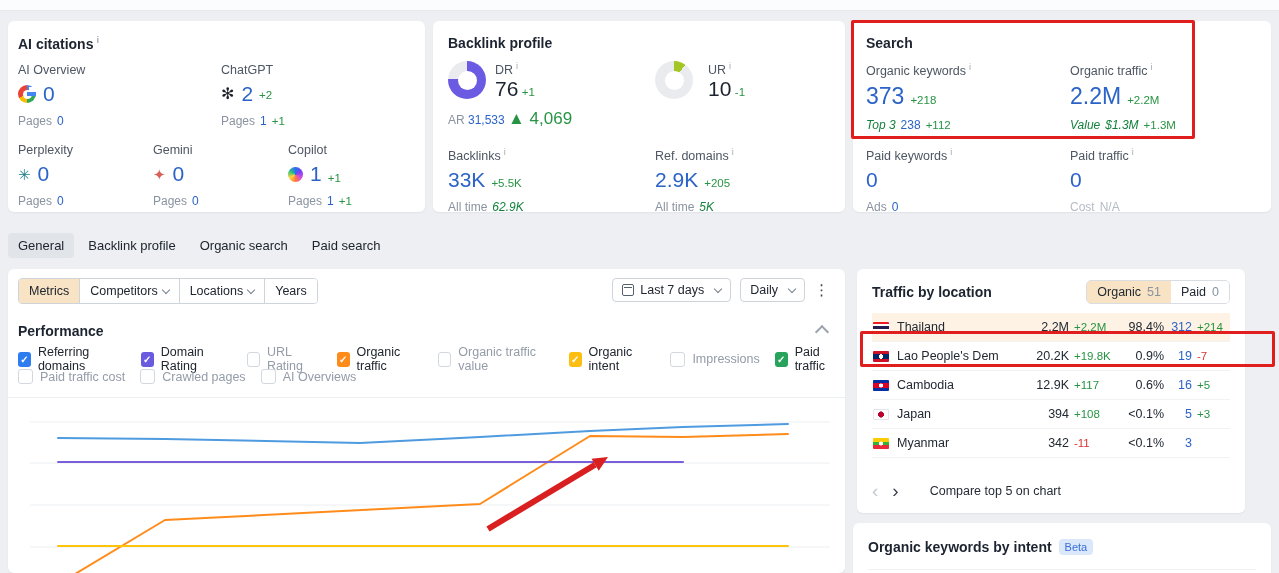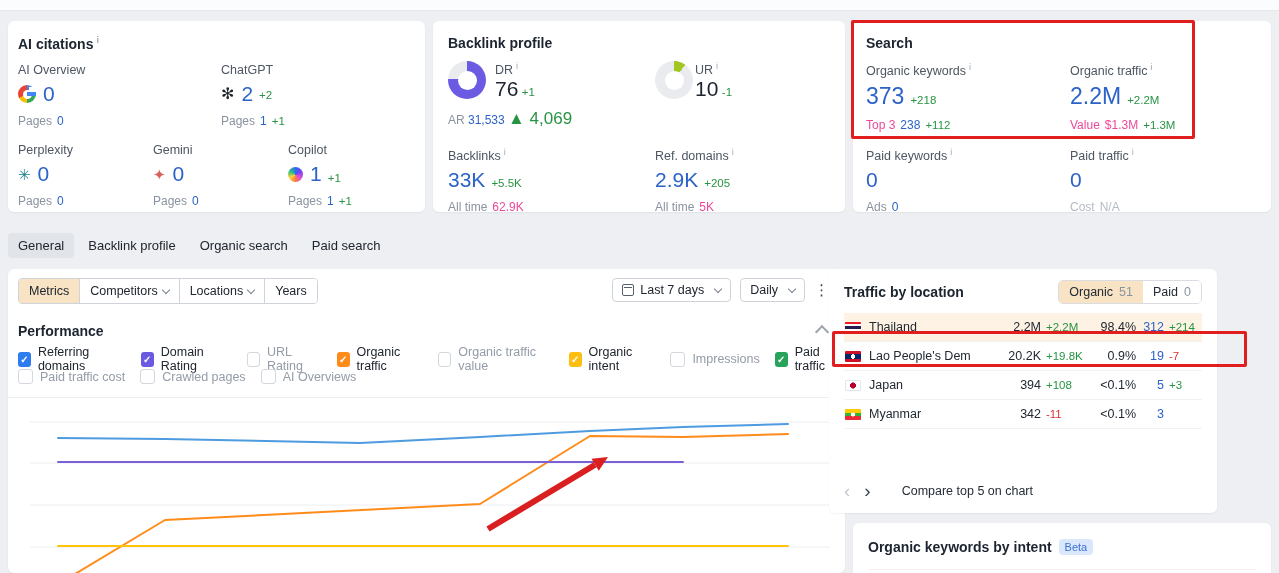--- a/index.html
+++ b/index.html
@@ -3,21 +3,21 @@
 <meta charset="utf-8">
 <style>
   html,body{margin:0;padding:0;}
   body{width:1279px;height:573px;position:relative;overflow:hidden;background:#edeff2;
        font-family:"Liberation Sans",sans-serif;font-size:12.5px;color:#222933;}
   .card{position:absolute;background:#fff;border-radius:6px;box-shadow:0 1px 2px rgba(20,30,50,.06);}
   .ctitle{font-weight:700;font-size:14px;color:#1c2430;}
   .inf{display:inline-block;margin-left:3px;}
   .inf::after{content:"i";font-size:9px;color:#a2aab4;vertical-align:super;}
   .gray{color:#8a93a0;}
-  .dgray{color:#ec4899;}
+  .dgray{color:#15803d;font-style:italic;}
   .lgray{color:#b4bbc4;}
   .blue{color:#2b63c8;}
   .green{color:#279443;}
   .red{color:#dd3333;}
   .slabel{color:#4d5662;font-size:12.5px;}
   .bigrow{display:flex;align-items:baseline;gap:6px;margin-top:5px;}
   .big{font-size:21px;color:#2b63c8;display:flex;align-items:center;gap:7px;}
   .bigger{font-size:23px;}
   .delta{font-size:11.5px;color:#279443;}
   .subrow{margin-top:8px;font-size:12px;display:flex;gap:5px;align-items:baseline;}
@@ -181,21 +181,21 @@
       <span class="slabel"><span>DR</span><span class="inf"></span></span><br>
       <span style="font-size:21px;color:#1c2430;">76</span>
       <span class="delta">+1</span>
     </span>
   </div>
   <div class="cell" style="left:15px;top:88px;font-size:12px;">
     <span class="gray">AR</span>
     <span class="blue">31,533</span>
     <span class="green" style="font-size:17px;">▲ 4,069</span>
   </div>
-  <div class="cell" style="left:222px;top:40px;display:flex;gap:2px;">
+  <div class="cell" style="left:222px;top:40px;display:flex;gap:15px;">
     <span class="donut" style="--p: 10; --c: #a3c622;"></span>
     <span>
       <span class="slabel"><span>UR</span><span class="inf"></span></span><br>
       <span style="font-size:21px;color:#1c2430;">10</span>
       <span class="delta red">-1</span>
     </span>
   </div>
   <div class="cell" style="left:15px;top:126px;">
     <div class="slabel"><span>Backlinks</span><span class="inf"></span></div>
     <div class="bigrow">
@@ -363,21 +363,21 @@
       <line x1="22" y1="149" x2="822" y2="149" stroke="#eceef2" stroke-width="1"></line>
       <polyline points="50,40 157,41 352,45 472,39 582,33 675,29 780,26" fill="none" stroke="#4f9be0" stroke-width="2" stroke-linejoin="round" stroke-linecap="round"></polyline>
       <polyline points="67,176 157,122 472,106 582,38 675,39 780,36" fill="none" stroke="#ff8c1a" stroke-width="2" stroke-linejoin="round" stroke-linecap="round"></polyline>
       <polyline points="50,64 675,64" fill="none" stroke="#7a5fd8" stroke-width="2" stroke-linejoin="round" stroke-linecap="round"></polyline>
       <polyline points="50,148 780,148" fill="none" stroke="#fdc40a" stroke-width="2" stroke-linejoin="round" stroke-linecap="round"></polyline>
       <line x1="480" y1="131" x2="587.1376061143119" y2="66.7174363314129" stroke="#d91f1f" stroke-width="6"></line>
       <polygon points="600,59 590.7390764023046,72.71988681140071 583.5361358263192,60.71498585142509" fill="#d91f1f"></polygon>
     </svg>
 </div>
 
-<div class="card" style="left:829px;top:269px;width:388px;height:244px;">
+<div class="card" style="left:857px;top:269px;width:388px;height:244px;">
   <div class="ctitle" style="position:absolute;left:15px;top:15px;">Traffic by location</div>
   <div class="toggle">
     <div class="on">
         <span>Organic</span>
         <span class="gray">51</span>
       </div>
     <div>
         <span>Paid</span>
         <span class="gray">0</span>
       </div>
@@ -402,20 +402,31 @@
           <span>Lao People's Democratic Reput</span>
         </span>
       <span class="c-tval">20.2K</span>
       <span class="c-tdelta green">+19.8K</span>
       <span class="c-share">0.9%</span>
       <span class="c-kval blue">19</span>
       <span class="c-kdelta red">-7</span>
     </div>
     <div class="trow">
       <span class="c-name">
+          <span class="flag cambodia"></span>
+          <span>Cambodia</span>
+        </span>
+      <span class="c-tval">12.9K</span>
+      <span class="c-tdelta green">+117</span>
+      <span class="c-share">0.6%</span>
+      <span class="c-kval blue">16</span>
+      <span class="c-kdelta green">+5</span>
+    </div>
+    <div class="trow">
+      <span class="c-name">
           <span class="flag japan"></span>
           <span>Japan</span>
         </span>
       <span class="c-tval">394</span>
       <span class="c-tdelta green">+108</span>
       <span class="c-share">&lt;0.1%</span>
       <span class="c-kval blue">5</span>
       <span class="c-kdelta green">+3</span>
     </div>
     <div class="trow">

